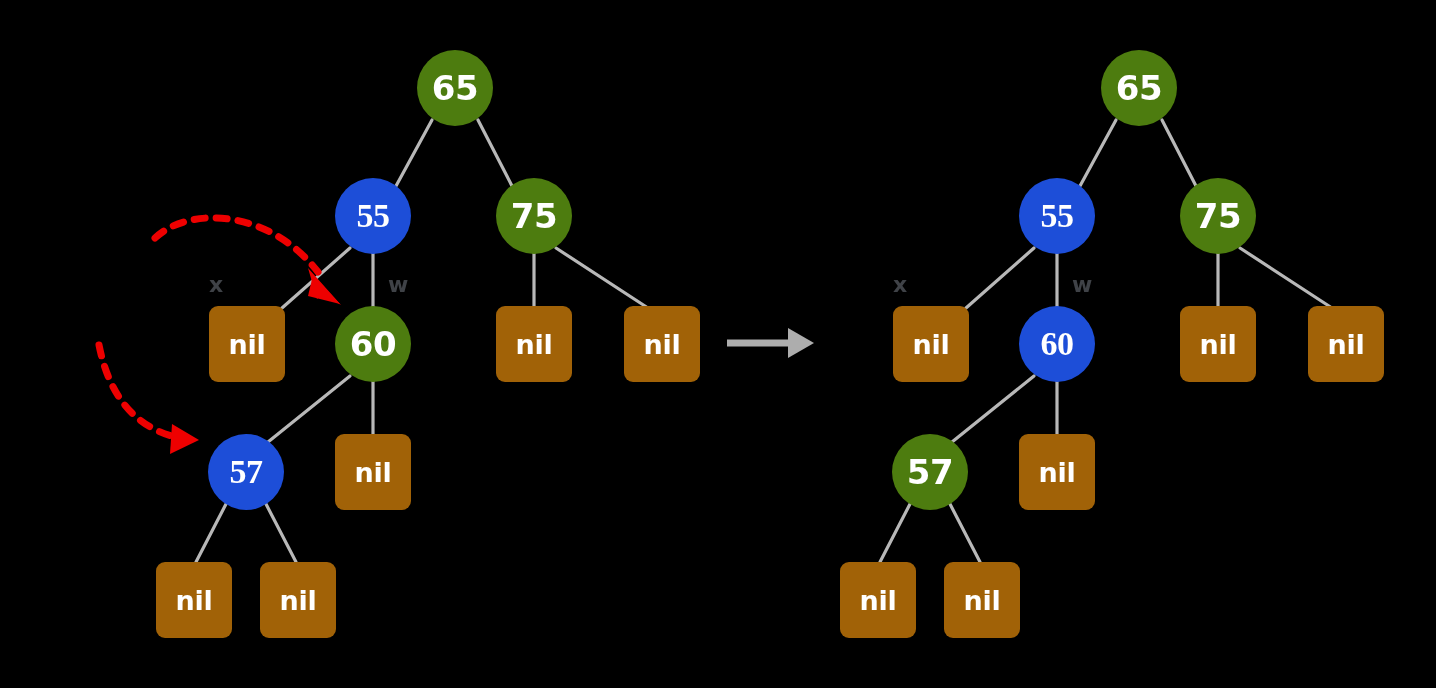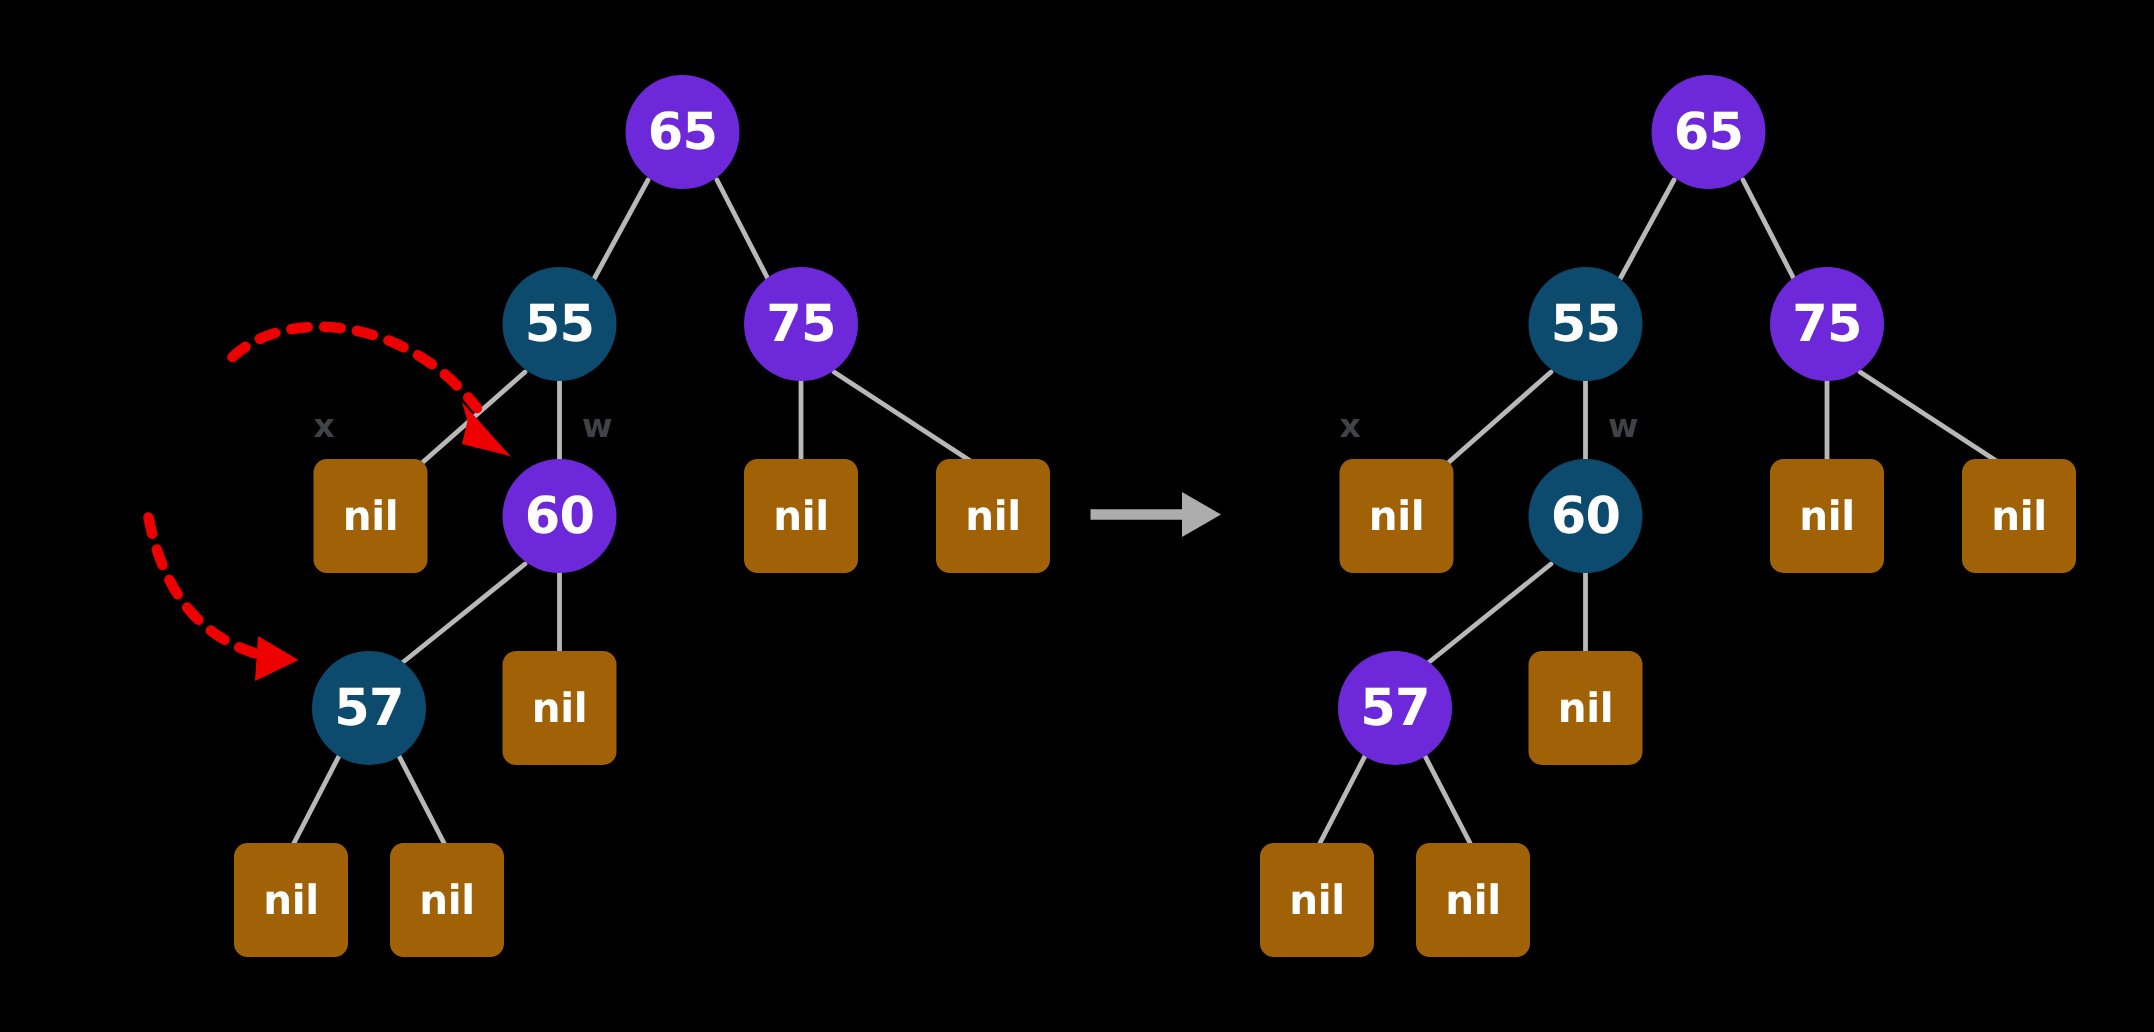--- a/index.html
+++ b/index.html
@@ -41,22 +41,22 @@
     font-size: 34px;
     letter-spacing: -0.5px;
   }
   .node.nil {
     width: 76px;
     height: 76px;
     border-radius: 9px;
     font-size: 27px;
     letter-spacing: -0.3px;
   }
-  .black-node { background: #6d28d9; }
-  .red-node   { background: #0c4a6e; }
+  .black-node { background: #4d7c0f; }
+  .red-node   { background: #1d4ed8; font-family: Liberation Serif, serif; }
   .nil-node   { background: #a16207; }
 
   .ptr-label {
     position: absolute;
     color: #3f4247;
     font-size: 22px;
     font-weight: bold;
     user-select: none;
   }
 </style>

